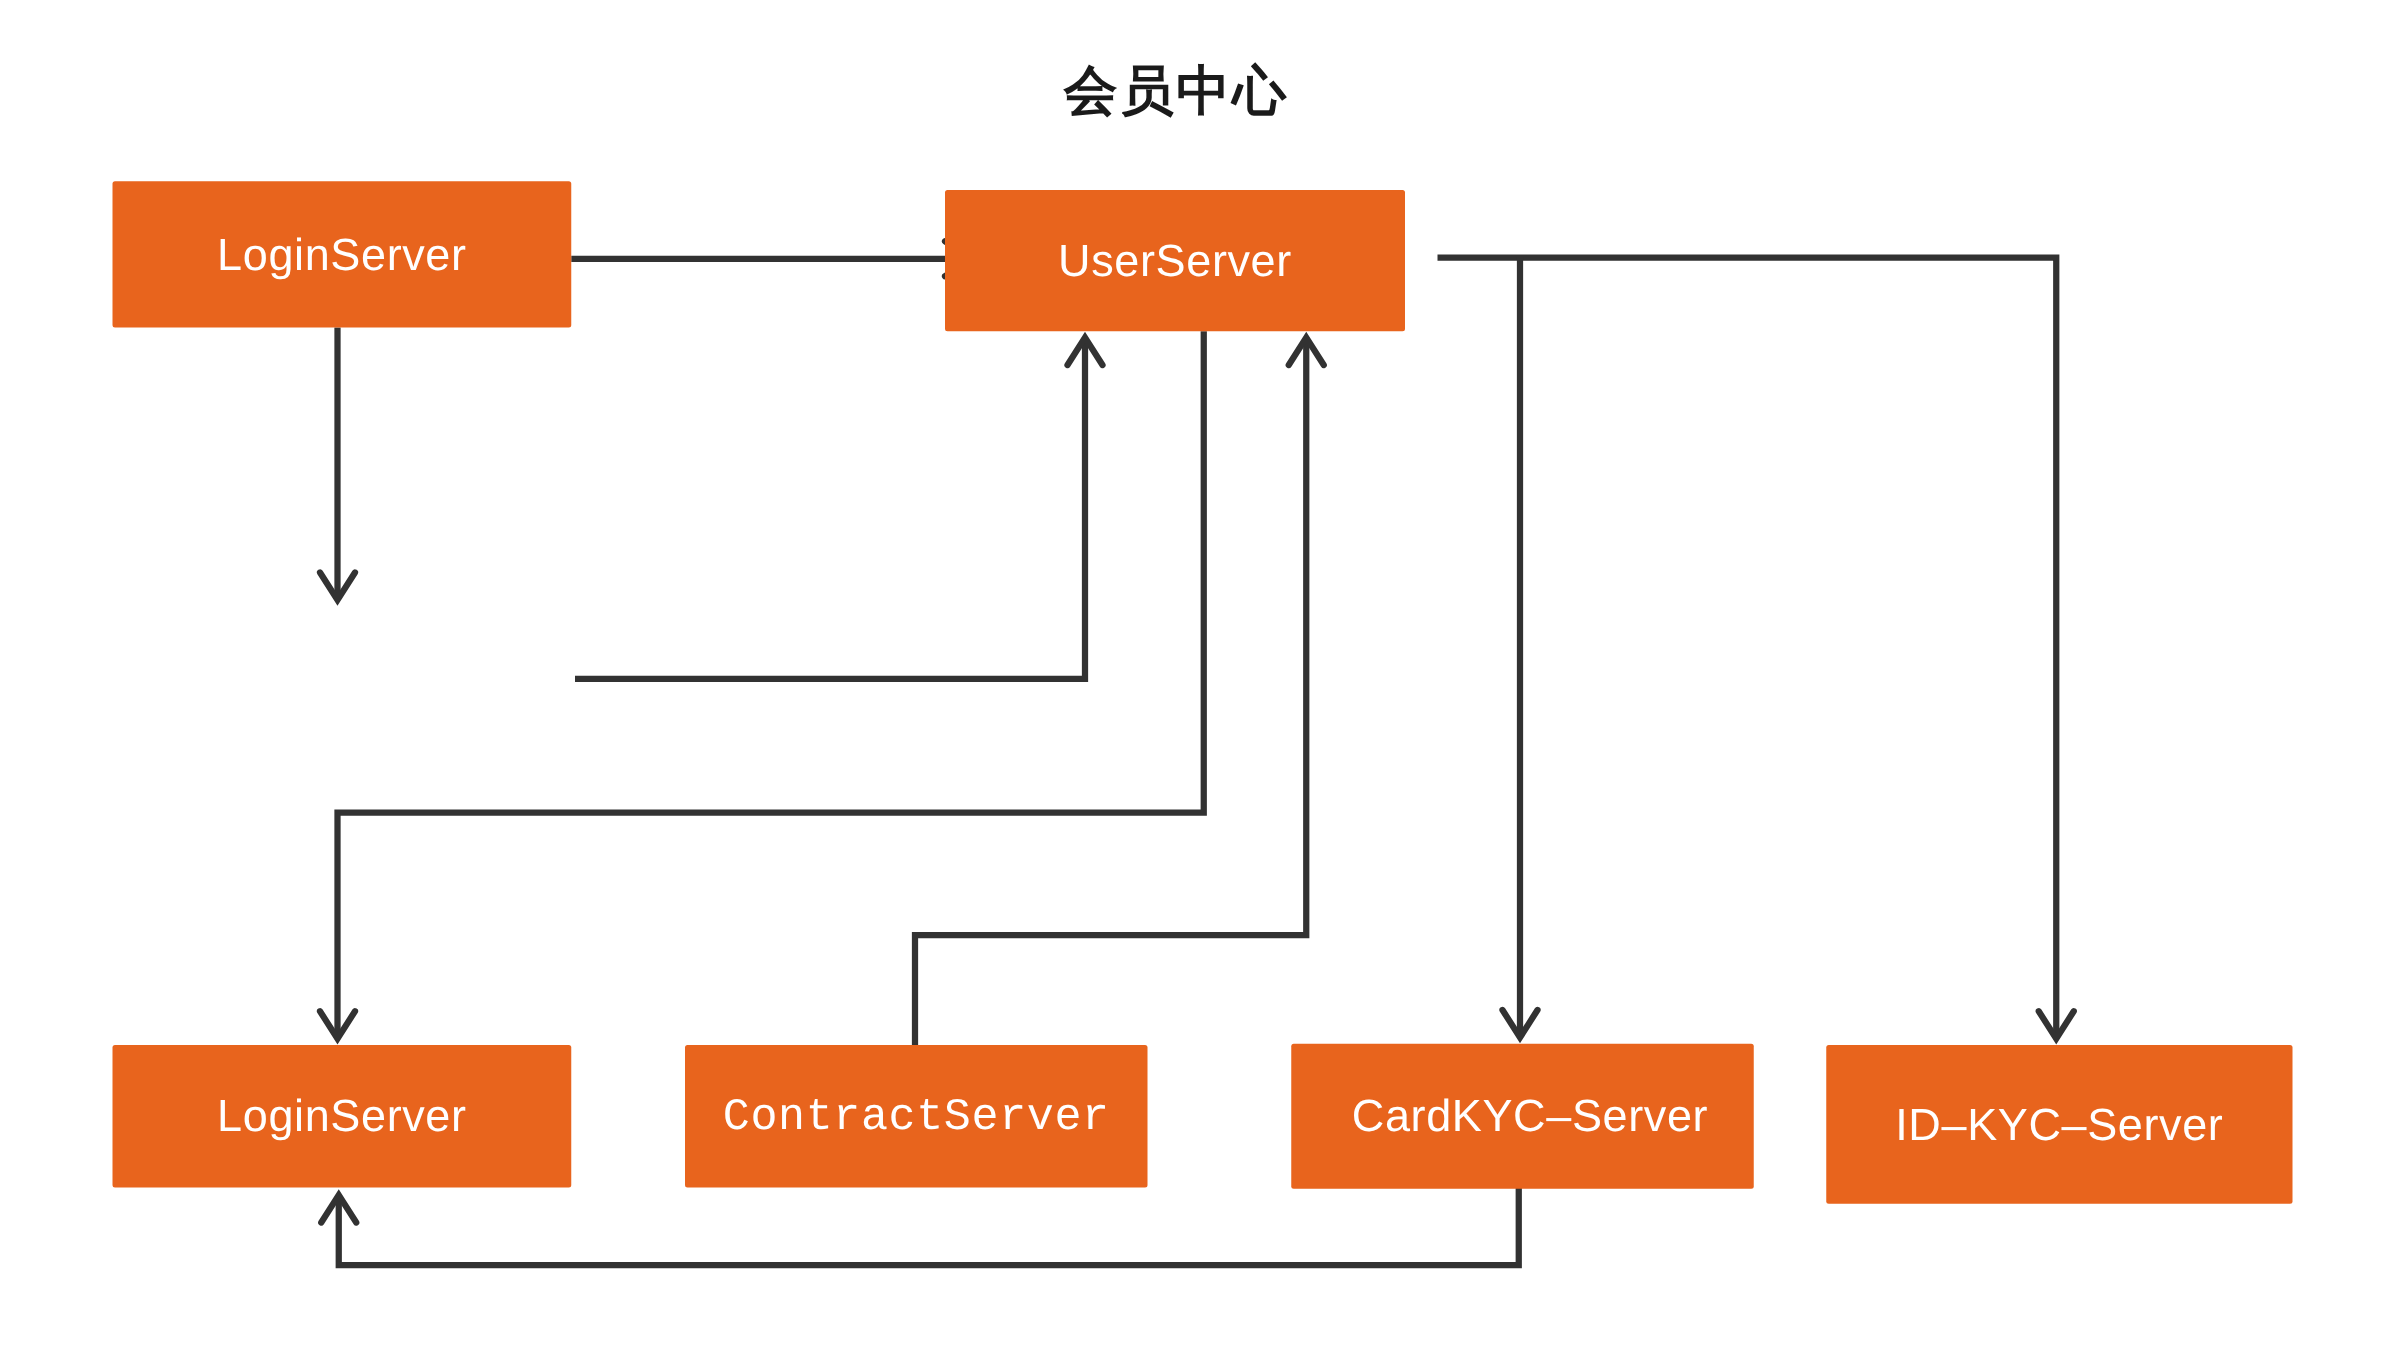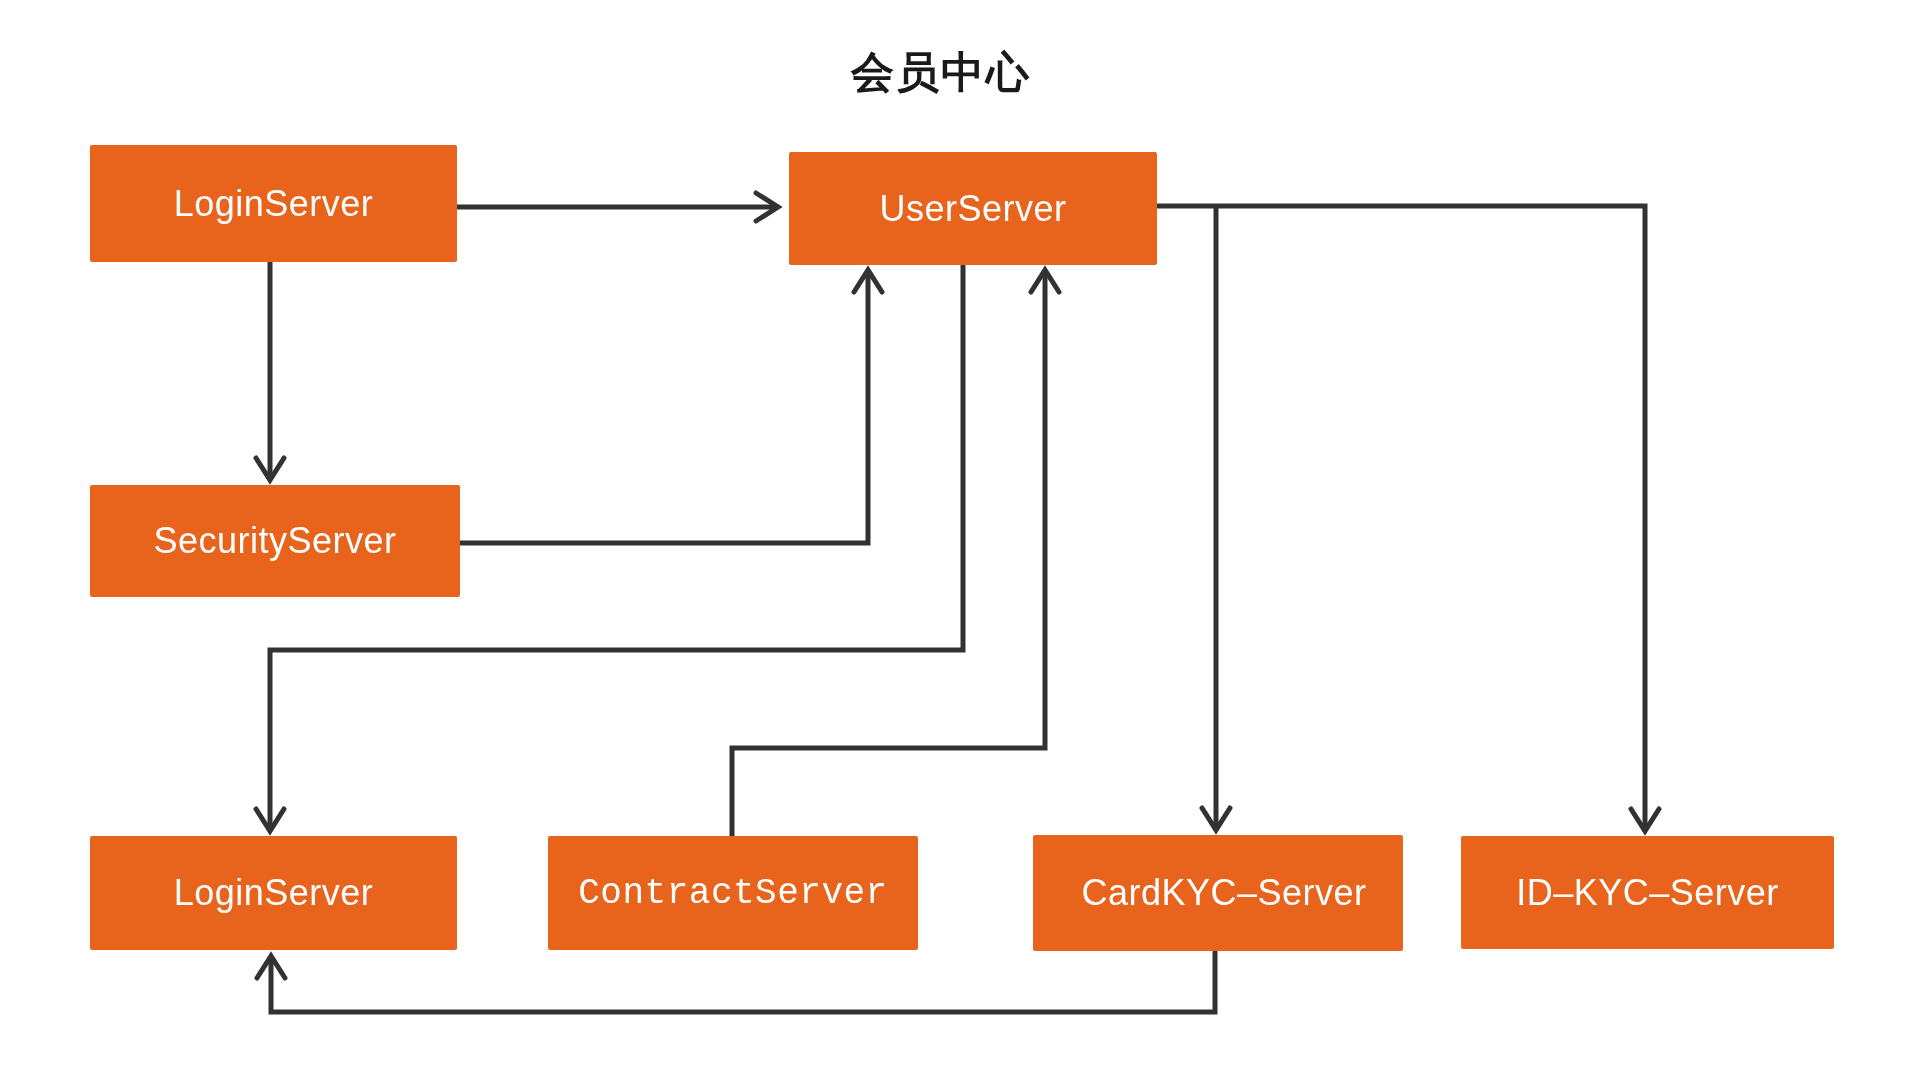--- a/index.html
+++ b/index.html
@@ -21,26 +21,26 @@
   .edges{position:absolute;left:0;top:0;width:1920px;height:1080px;}
   .edges path{fill:none;stroke:var(--edge);stroke-width:5;stroke-linejoin:miter;}
   .arrowhead-path{fill:none;stroke:var(--edge);stroke-width:6;stroke-linecap:round;stroke-linejoin:round;}
   .node{
     position:absolute;background:var(--node-fill);color:var(--node-text);
     display:flex;align-items:center;justify-content:center;
     font-size:36px;font-weight:500;letter-spacing:0.5px;border-radius:2px;
     white-space:nowrap;
   }
   .n-login   {left:90px;  top:145px; width:367px; height:117px;}
-  .n-user    {left:789px; top:152px; width:368px; height:113px;}
+  .n-user    {left:756px; top:152px; width:368px; height:113px;}
   .n-security{left:90px;  top:485px; width:370px; height:112px;}
   .n-card    {left:90px;  top:836px; width:367px; height:114px;}
   .n-contract{left:548px; top:836px; width:370px; height:114px;font-family:Liberation Mono, monospace;}
   .n-cardkyc {left:1033px;top:835px; width:370px; height:116px;padding-left:12px;}
-  .n-idkyc   {left:1461px;top:836px; width:373px; height:113px;}
+  .n-idkyc   {left:1461px;top:836px; width:373px; height:127px;}
 </style>
 </head>
 <body>
 
 <div class="stage">
 
   <div class="title">会员中心</div>
 
   <svg class="edges" viewBox="0 0 1920 1080" xmlns="http://www.w3.org/2000/svg">
     <defs>
@@ -58,23 +58,20 @@
     <path d="M1216,206 V830" marker-end="url(#arrow)"></path>
     <path d="M1215,950 V1012 H271 V956" marker-end="url(#arrow)"></path>
   </svg>
 
   <div class="node n-login">
     <span>LoginServer</span>
   </div>
   <div class="node n-user">
     <span>UserServer</span>
   </div>
-  <div class="node n-security">
-    <span>SecurityServer</span>
-  </div>
   <div class="node n-card">
     <span>LoginServer</span>
   </div>
   <div class="node n-contract">
     <span>ContractServer</span>
   </div>
   <div class="node n-cardkyc">
     <span>CardKYC–Server</span>
   </div>
   <div class="node n-idkyc">

